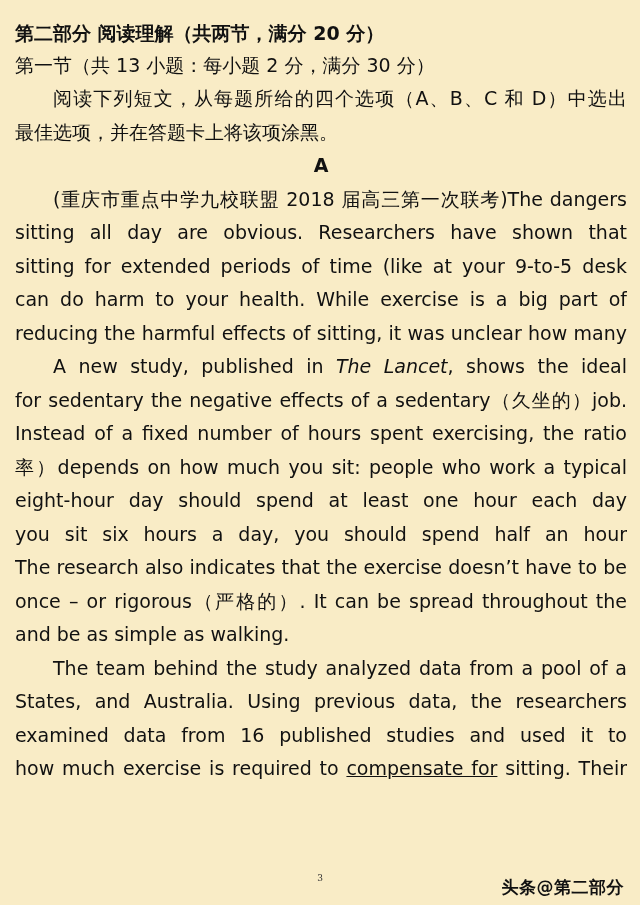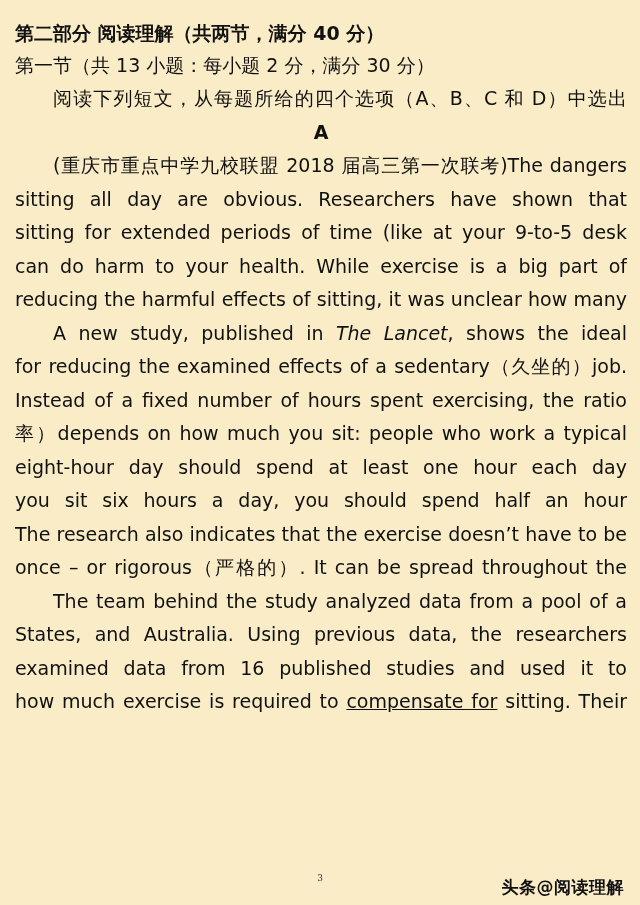--- a/index.html
+++ b/index.html
@@ -66,47 +66,49 @@
       font-size: 17px;
       font-weight: bold;
       color: #111;
       letter-spacing: 0.5px;
     }
   </style>
 </head>
 <body>
 
 <div class="page">
-  <div class="line title-bold">第二部分  阅读理解（共两节，满分 40 分）</div>
+  <div class="line title-bold">第二部分  阅读理解（共两节，满分 20 分）</div>
   <div class="line sub">第一节（共 13 小题：每小题 2 分，满分 30 分）</div>
   <div class="line justify indent">阅读下列短文，从每题所给的四个选项（A、B、C 和 D）中选出</div>
+  <div class="line last">最佳选项，并在答题卡上将该项涂黑。</div>
 
   <div class="line center">A</div>
 
   <div>
     <div class="line justify indent">(重庆市重点中学九校联盟 2018 届高三第一次联考)The dangers of</div>
     <div class="line justify">sitting all day are obvious. Researchers have shown that remaining</div>
     <div class="line justify">sitting for extended periods of time (like at your 9-to-5 desk job)</div>
     <div class="line justify">can do harm to your health. While exercise is a big part of</div>
     <div class="line justify">reducing the harmful effects of sitting, it was unclear how many</div>
   </div>
 
   <div>
     <div class="line justify indent"><span>A new study, published in </span><i>The Lancet</i><span>, shows the ideal formula</span></div>
-    <div class="line justify">for reducing the examined effects of a sedentary（久坐的）job.</div>
+    <div class="line justify">for sedentary the negative effects of a sedentary（久坐的）job.</div>
     <div class="line justify">Instead of a fixed number of hours spent exercising, the ratio（比</div>
     <div class="line justify">率）depends on how much you sit: people who work a typical</div>
     <div class="line justify">eight-hour day should spend at least one hour each day moving. If</div>
     <div class="line justify">you sit six hours a day, you should spend half an hour exercising.</div>
     <div class="line justify">The research also indicates that the exercise doesn’t have to be all</div>
     <div class="line justify">once – or rigorous（严格的）. It can be spread throughout the day</div>
+    <div class="line justify last">and be as simple as walking.</div>
   </div>
 
   <div>
     <div class="line justify indent">The team behind the study analyzed data from a pool of a</div>
     <div class="line justify">States, and Australia. Using previous data, the researchers</div>
     <div class="line justify">examined data from 16 published studies and used it to determine</div>
     <div class="line justify"><span>how much exercise is required to </span><span class="underline">compensate for</span><span> sitting. Their</span></div>
   </div>
 </div>
 
 <div class="page-number">3</div>
-<div class="watermark">头条@阅读理解</div>
+<div class="watermark">头条@第二部分</div>
 
 </body></html>

